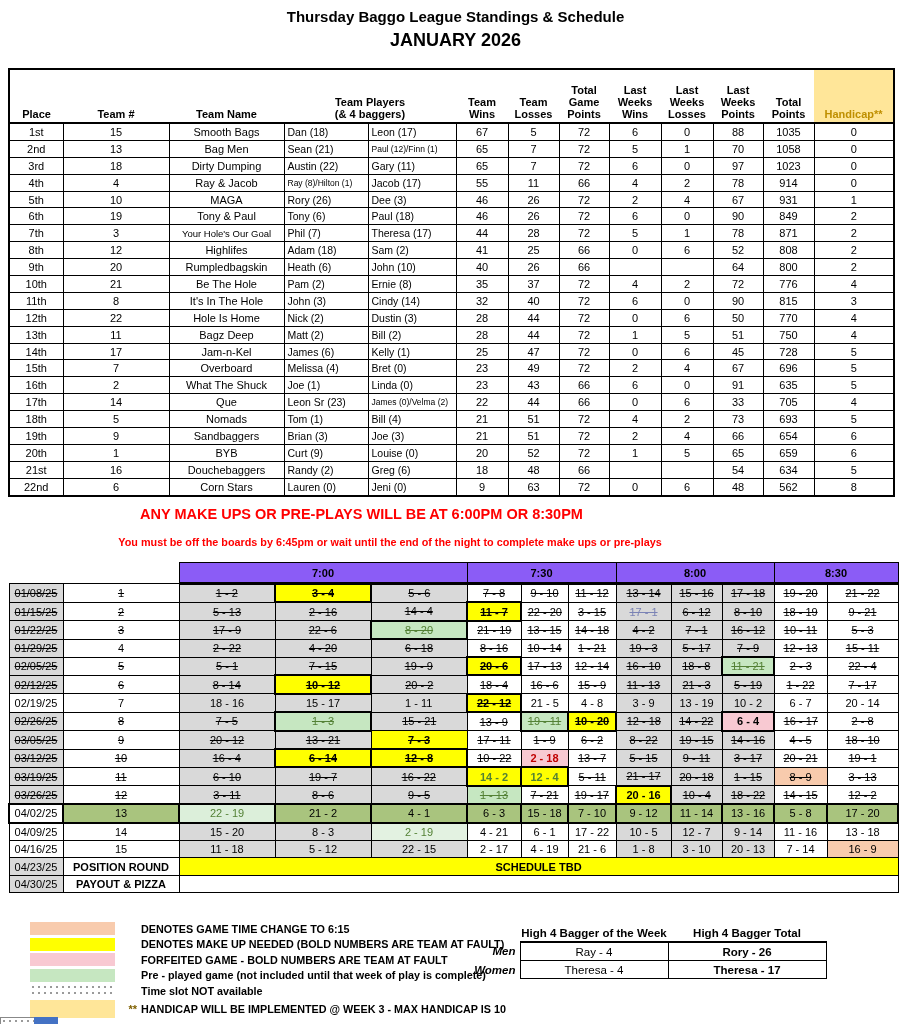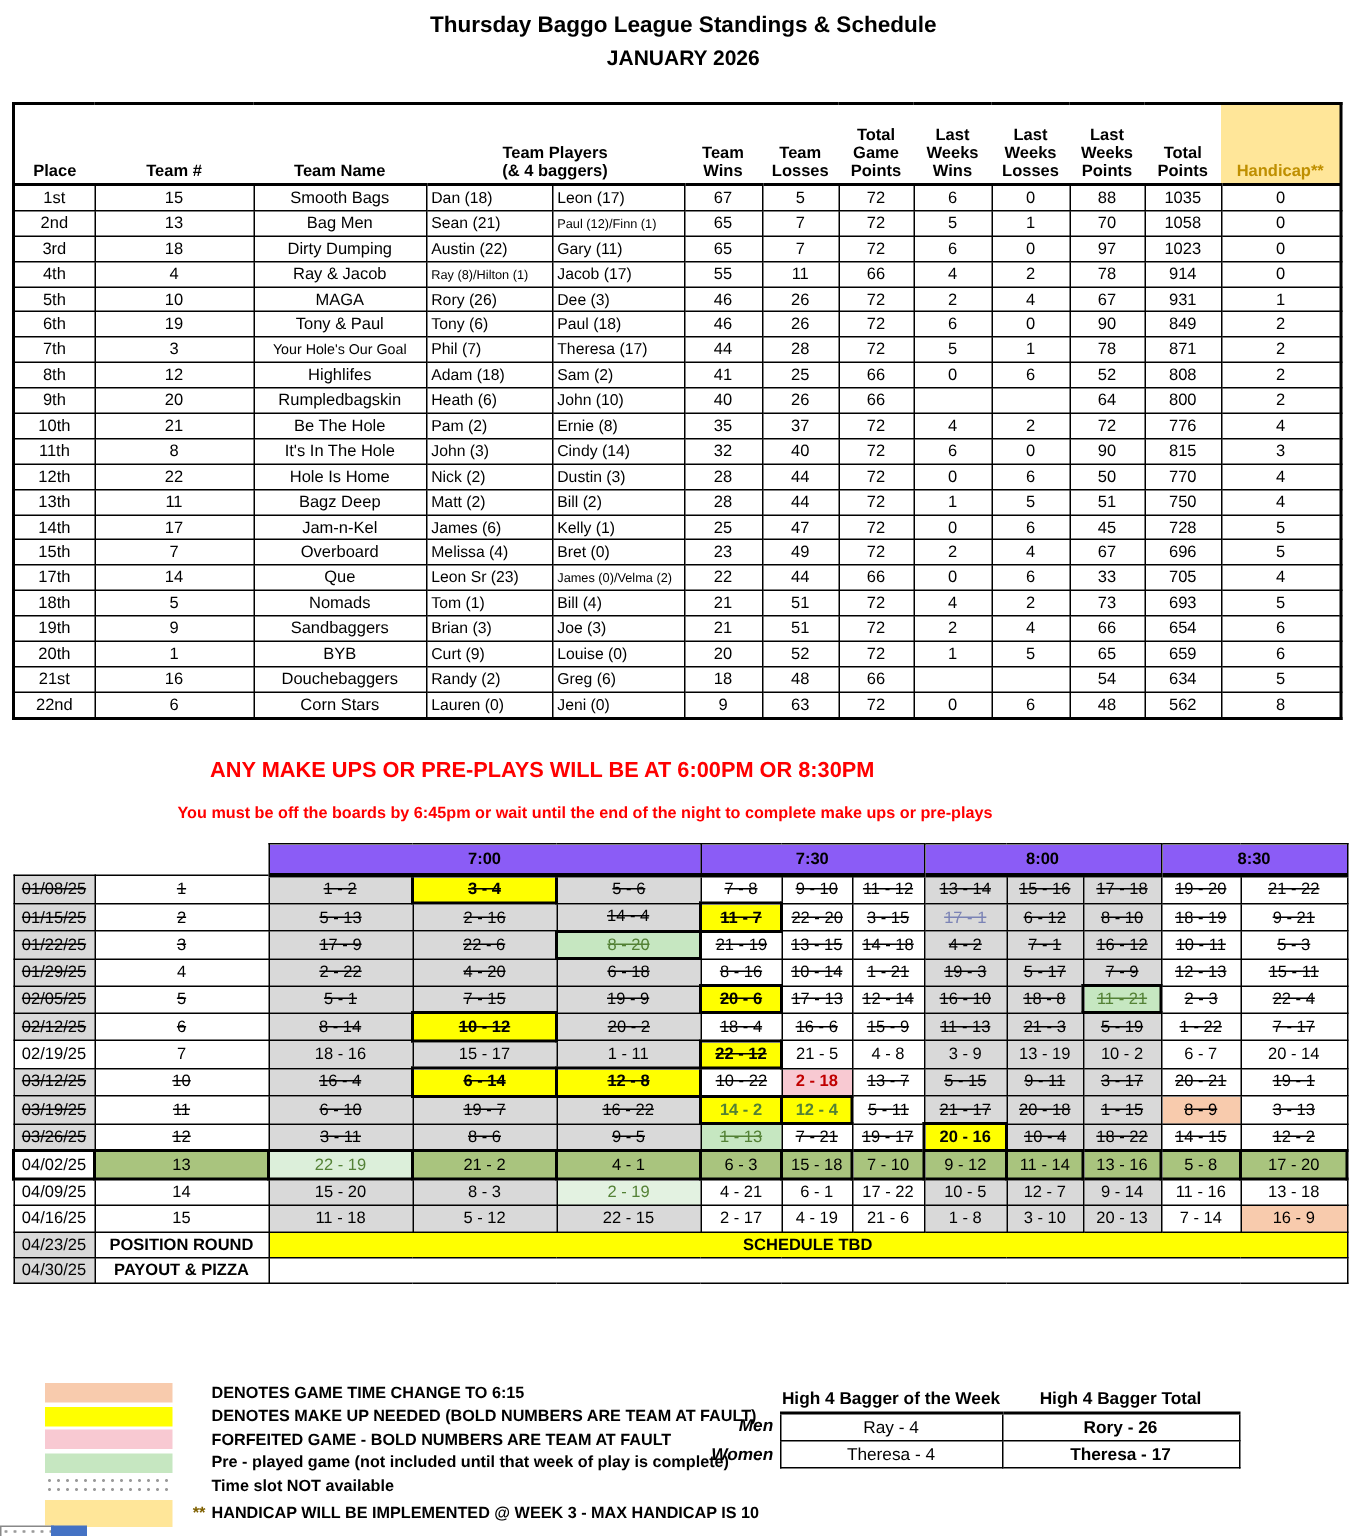--- a/index.html
+++ b/index.html
@@ -1,19 +1,19 @@
 <!DOCTYPE html>
 <html><head>
 <meta charset="utf-8">
 <style>
   html,body{margin:0;padding:0;background:#fff;}
   body{width:911px;height:1024px;position:relative;font-family:"Liberation Sans",sans-serif;color:#000;overflow:hidden;}
   .ttl{position:absolute;left:0;width:911px;text-align:center;font-weight:bold;}
   #title1{top:8px;font-size:15px;}
-  #title2{top:30px;font-size:14px;text-align:center;}
+  #title2{top:30px;font-size:18px;text-align:center;}
   #notice1{position:absolute;top:506px;left:0;width:723px;text-align:center;color:#FF0000;font-weight:bold;font-size:14.5px;}
   #notice2{position:absolute;top:536px;left:0;width:780px;text-align:center;color:#FF0000;font-weight:bold;font-size:10.8px;}
 
   table{border-collapse:collapse;table-layout:fixed;}
   
   #standings{position:absolute;top:68px;left:8px;border:2px solid #000;font-size:11px;}
   #standings thead th{border:none;border-bottom:2px solid #000;vertical-align:bottom;white-space:pre-line;font-weight:bold;font-size:11px;line-height:12px;padding:0 1px 2px 1px;height:50px;}
   #standings thead th.hcap{background:#FFE699;color:#BF8F00;}
   #standings tbody td{border:1px solid #000;height:15.9px;text-align:center;white-space:nowrap;overflow:hidden;padding:0 1px;}
   #standings td.pl{text-align:left;padding-left:3px;font-size:10.5px;}
@@ -336,20 +336,35 @@
         <td>23</td>
         <td>49</td>
         <td>72</td>
         <td>2</td>
         <td>4</td>
         <td>67</td>
         <td>696</td>
         <td>5</td>
       </tr>
       <tr>
+        <td>16th</td>
+        <td>2</td>
+        <td>What The Shuck</td>
+        <td class="pl">Joe (1)</td>
+        <td class="pl">Linda (0)</td>
+        <td>23</td>
+        <td>43</td>
+        <td>66</td>
+        <td>6</td>
+        <td>0</td>
+        <td>91</td>
+        <td>635</td>
+        <td>5</td>
+      </tr>
+      <tr>
         <td>17th</td>
         <td>14</td>
         <td>Que</td>
         <td class="pl">Leon Sr (23)</td>
         <td class="pl tiny">James (0)/Velma (2)</td>
         <td>22</td>
         <td>44</td>
         <td>66</td>
         <td>0</td>
         <td>6</td>
@@ -561,20 +576,50 @@
         <td class="bg-gray">15 - 17</td>
         <td class="bg-gray">1 - 11</td>
         <td class="bg-makeup s b bd">22 - 12</td>
         <td>21 - 5</td>
         <td>4 - 8</td>
         <td class="bg-gray">3 - 9</td>
         <td class="bg-gray">13 - 19</td>
         <td class="bg-gray">10 - 2</td>
         <td>6 - 7</td>
         <td>20 - 14</td>
+      </tr>
+      <tr>
+        <td class="bg-gray s">02/26/25</td>
+        <td class="s">8</td>
+        <td class="bg-gray s">7 - 5</td>
+        <td class="bg-preplay s cg bd">1 - 3</td>
+        <td class="bg-gray s">15 - 21</td>
+        <td class="s">13 - 9</td>
+        <td class="bg-preplay s cg bd">19 - 11</td>
+        <td class="bg-makeup s b bd">10 - 20</td>
+        <td class="bg-gray s">12 - 18</td>
+        <td class="bg-gray s">14 - 22</td>
+        <td class="bg-forfeit b bd">6 - 4</td>
+        <td class="s">16 - 17</td>
+        <td class="s">2 - 8</td>
+      </tr>
+      <tr>
+        <td class="bg-gray s">03/05/25</td>
+        <td class="s">9</td>
+        <td class="bg-gray s">20 - 12</td>
+        <td class="bg-gray s">13 - 21</td>
+        <td class="bg-makeup s b">7 - 3</td>
+        <td class="s">17 - 11</td>
+        <td class="s">1 - 9</td>
+        <td class="s">6 - 2</td>
+        <td class="bg-gray s">8 - 22</td>
+        <td class="bg-gray s">19 - 15</td>
+        <td class="bg-gray s">14 - 16</td>
+        <td class="s">4 - 5</td>
+        <td class="s">18 - 10</td>
       </tr>
       <tr>
         <td class="bg-gray s">03/12/25</td>
         <td class="s">10</td>
         <td class="bg-gray s">16 - 4</td>
         <td class="bg-makeup s b bd">6 - 14</td>
         <td class="bg-makeup s b bd">12 - 8</td>
         <td class="s">10 - 22</td>
         <td class="bg-forfeit b cr">2 - 18</td>
         <td class="s">13 - 7</td>

